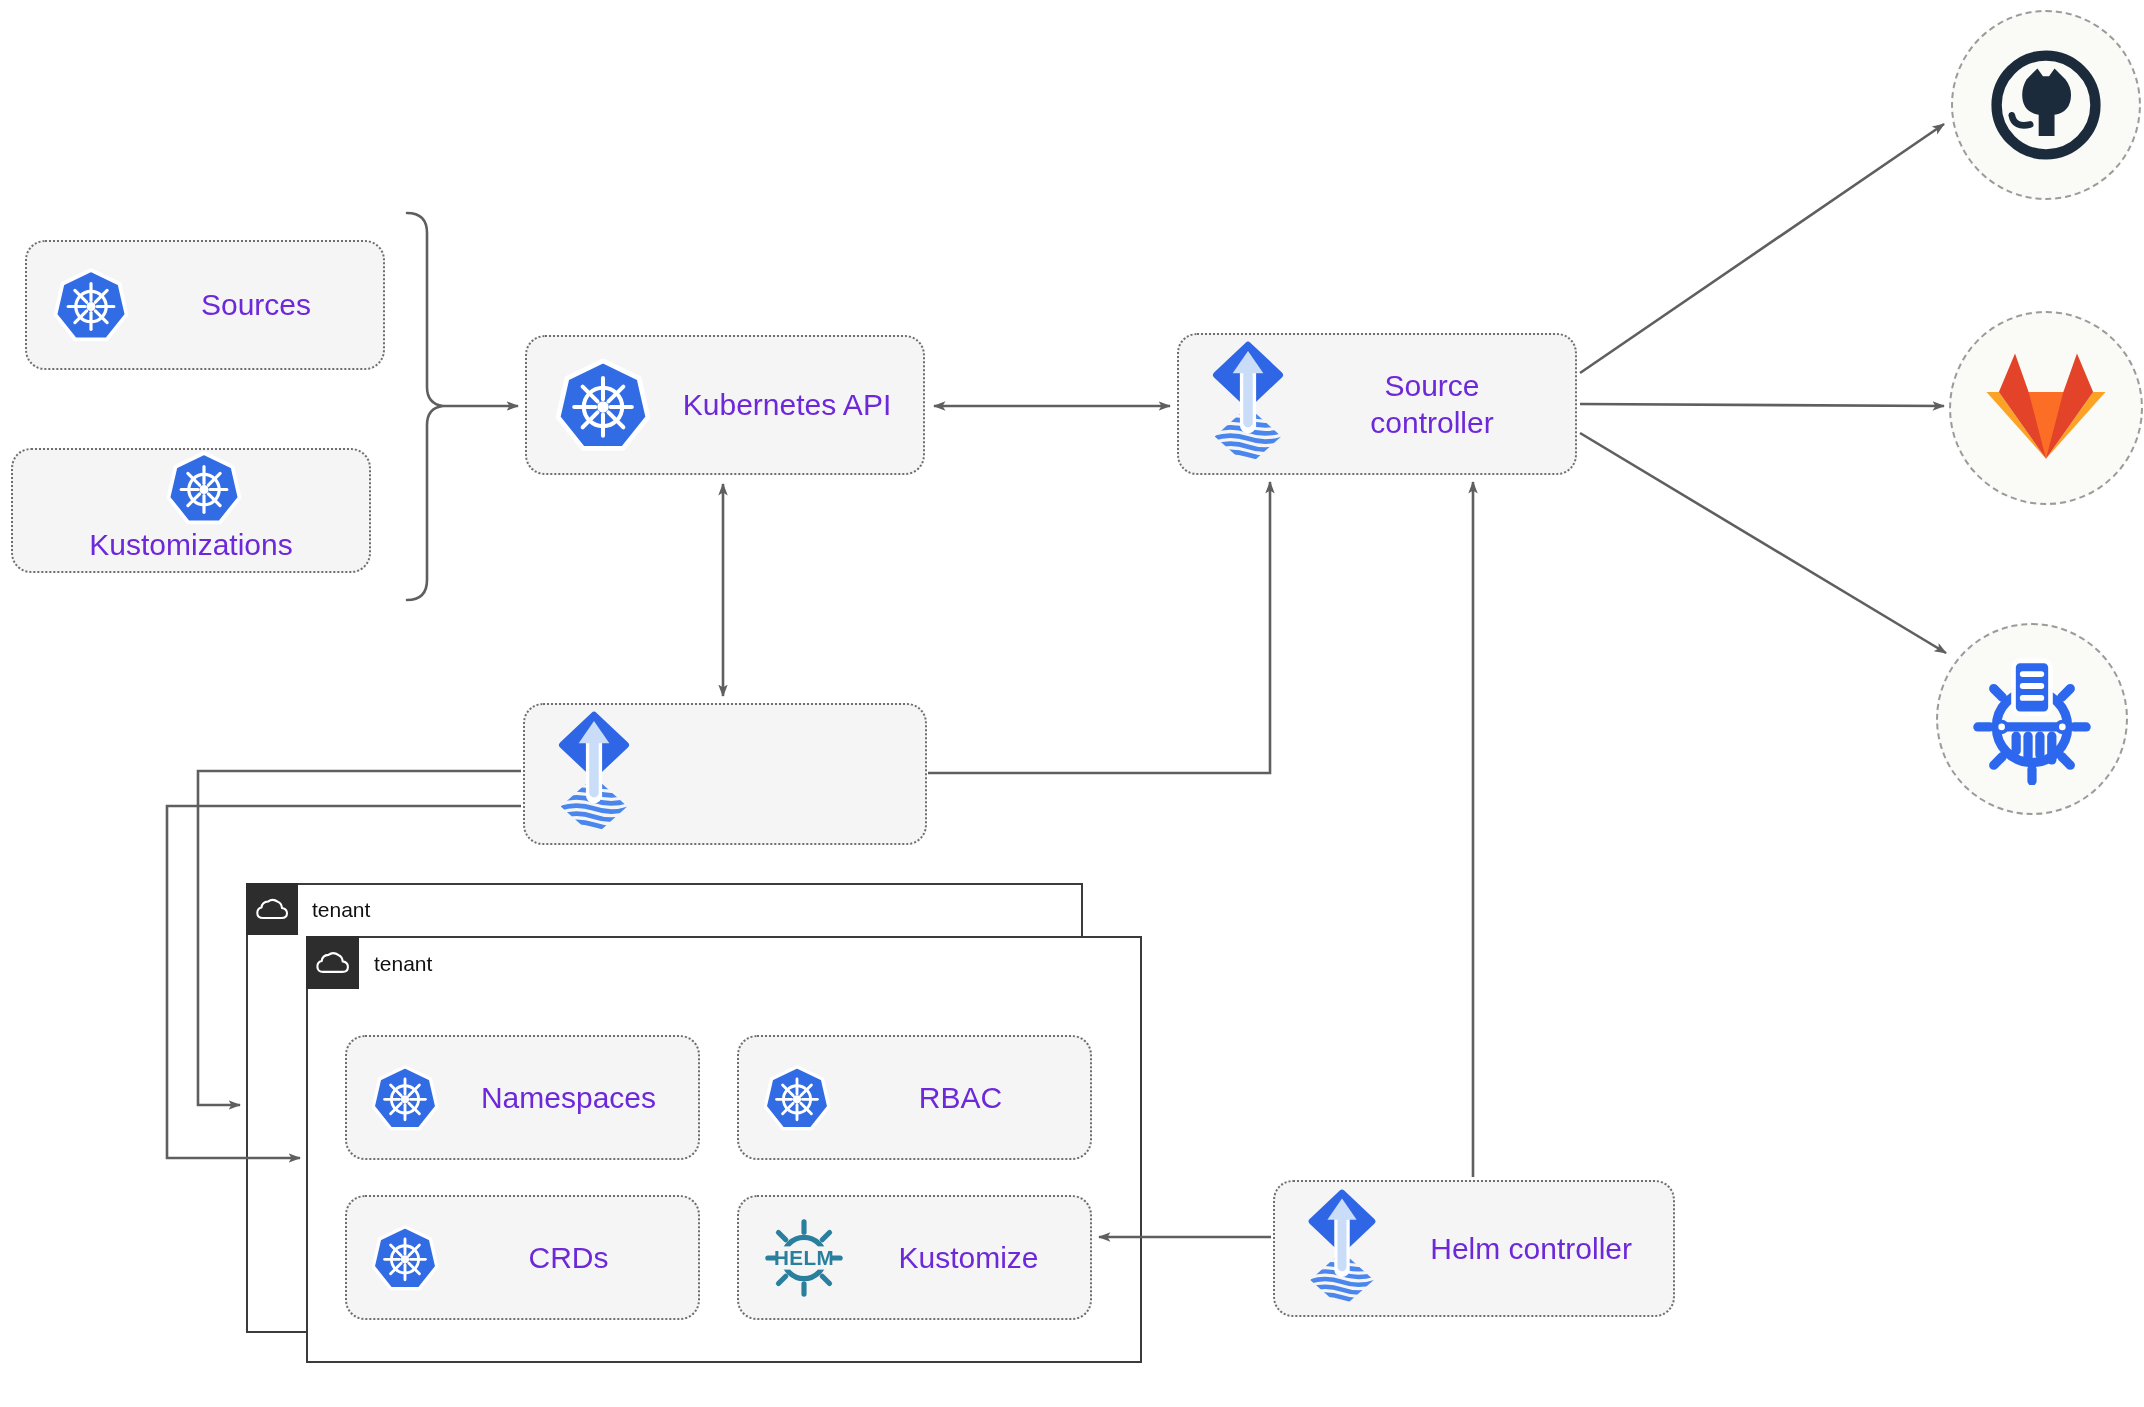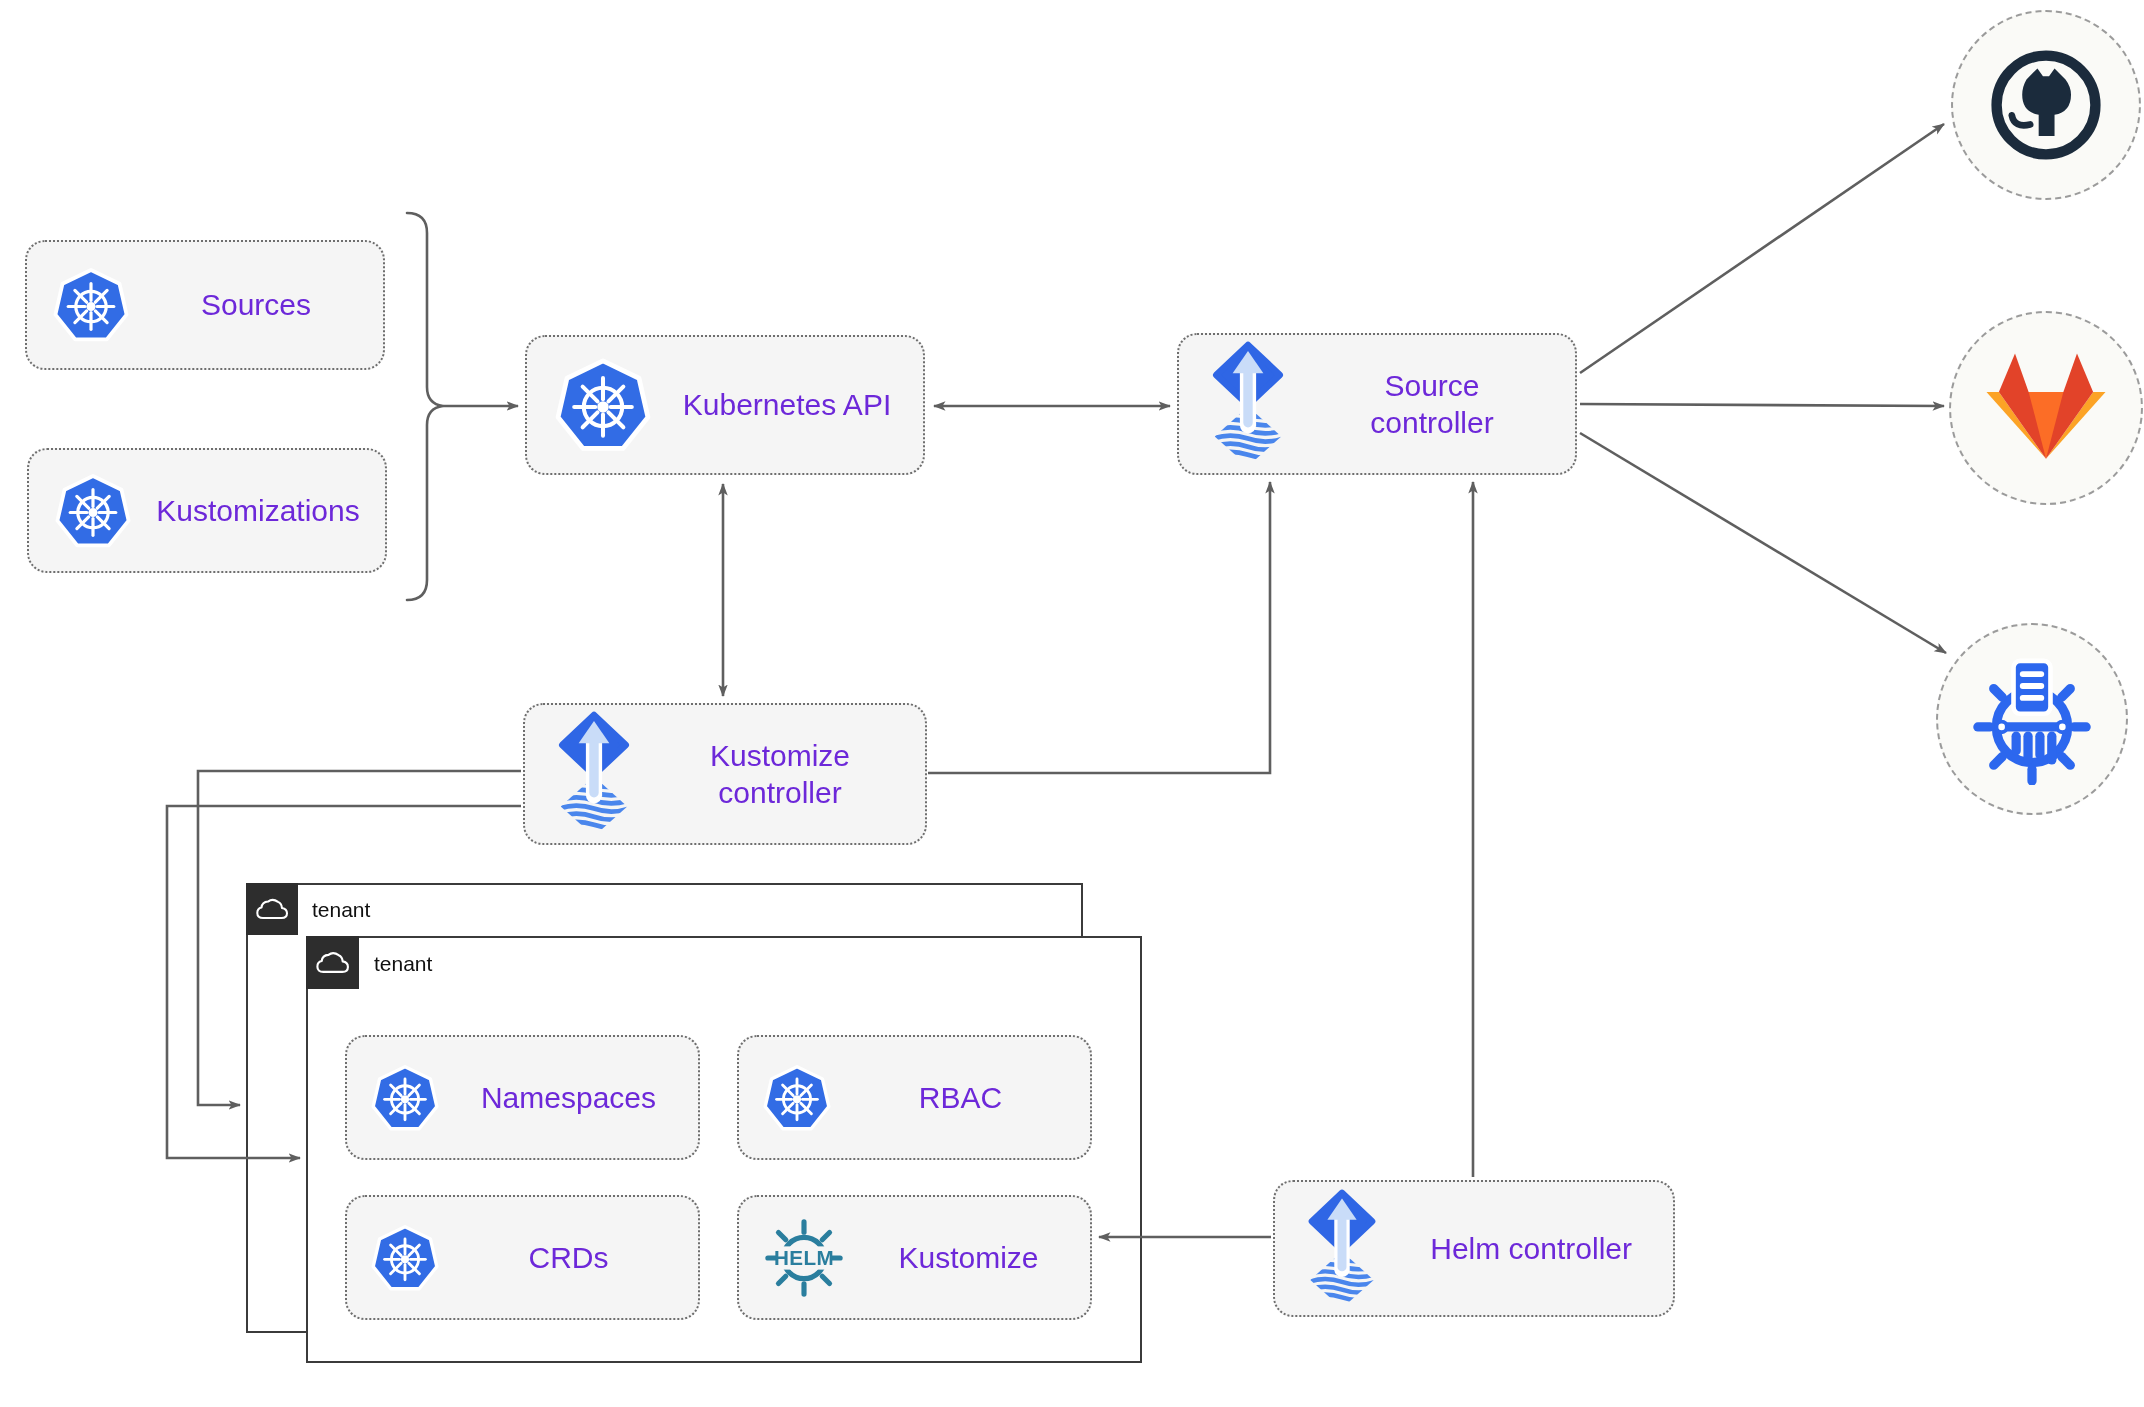--- a/index.html
+++ b/index.html
@@ -194,21 +194,21 @@
 
   <div class="node" style="left:25px;top:240px;width:360px;height:130px;">
     <span class="icon-wrap" style="margin-left:26px;">
       <svg width="76" height="76" viewBox="0 0 100 100">
           <use href="#k8s-icon"></use>
         </svg>
     </span>
     <span class="nlabel">Sources</span>
   </div>
 
-  <div class="node" style="left:27px;top:448px;width:360px;height:125px;">
+  <div class="node" style="left:11px;top:448px;width:360px;height:125px;flex-direction:column;">
     <span class="icon-wrap" style="margin-left:26px;">
       <svg width="76" height="76" viewBox="0 0 100 100">
           <use href="#k8s-icon"></use>
         </svg>
     </span>
     <span class="nlabel">Kustomizations</span>
   </div>
 
   <div class="node" style="left:525px;top:335px;width:400px;height:140px;">
     <span class="icon-wrap" style="margin-left:28px;">
@@ -229,23 +229,20 @@
         <span class="ctrl-label" style="display:block;">Source controller</span>
       </span>
   </div>
 
   <div class="node" style="left:523px;top:703px;width:404px;height:142px;">
     <span class="icon-wrap" style="margin-left:28px;">
       <svg width="82" height="128" viewBox="0 0 90 150">
           <use href="#flux-icon-g"></use>
         </svg>
     </span>
-    <span class="nlabel">
-        <span class="ctrl-label" style="display:block;">Kustomize controller</span>
-      </span>
   </div>
 
   <div class="node" style="left:1273px;top:1180px;width:402px;height:137px;">
     <span class="icon-wrap" style="margin-left:28px;">
       <svg width="78" height="122" viewBox="0 0 90 150">
           <use href="#flux-icon-g"></use>
         </svg>
     </span>
     <span class="nlabel">
         <span class="ctrl-label" style="display:block;text-align:right;">Helm controller</span>

